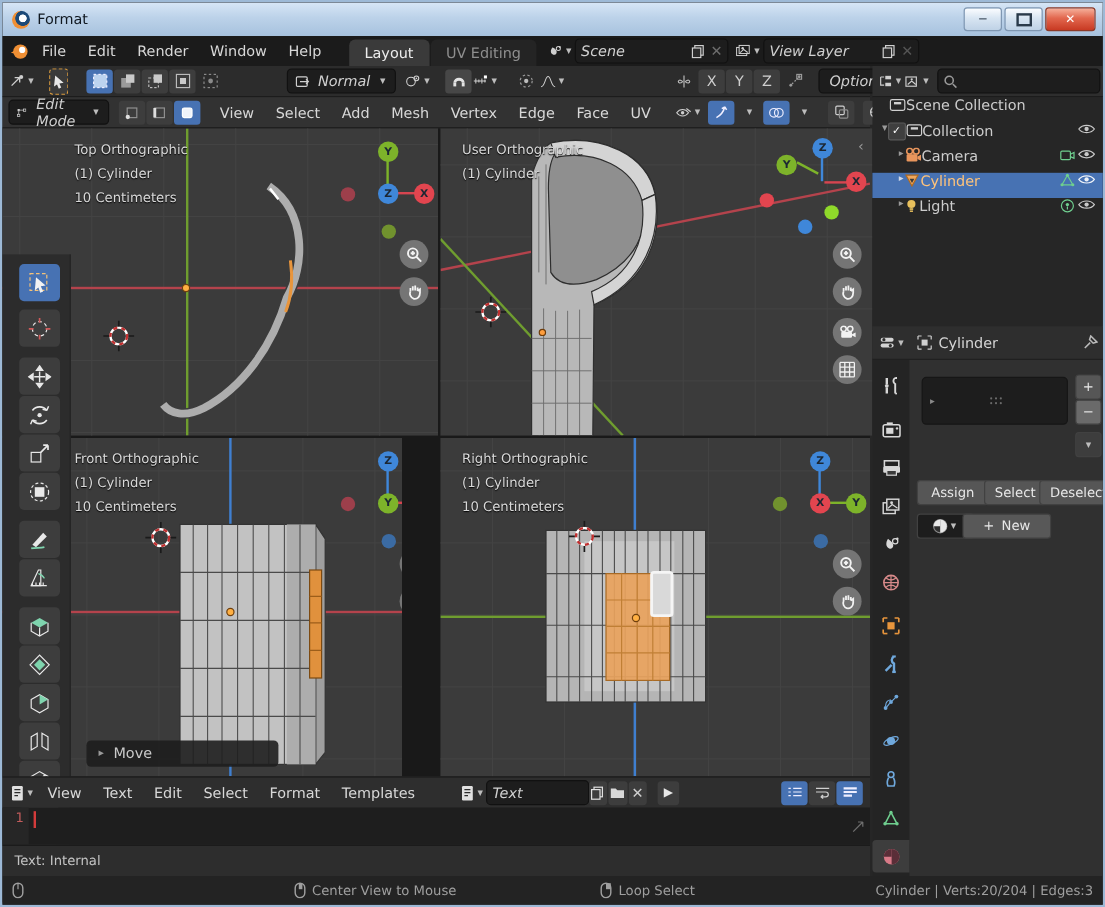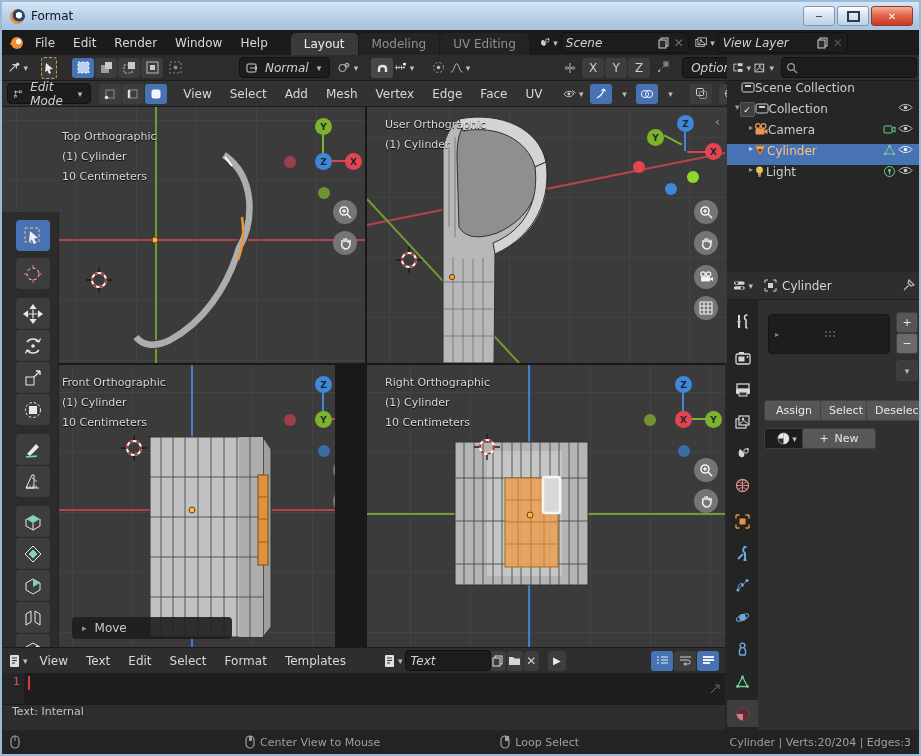--- a/index.html
+++ b/index.html
@@ -36,21 +36,21 @@
   .dimdot{position:absolute;width:12px;height:12px;border-radius:50%;}
   .gstem{position:absolute;}
   
   .tools{position:absolute;left:0;top:105px;width:56px;height:540px;background:#2c2c2c;border-right:1px solid #242424;}
   .tbtn{position:absolute;left:14px;width:34px;height:31px;background:#3d3d3d;border-radius:4px;display:flex;align-items:center;justify-content:center;}
   .tbtn.active{background:#4772b3;}
   
   .tedh{position:absolute;left:0;top:645px;width:723px;height:26px;background:#2e2e2e;border-top:1px solid #1b1b1b;padding:0 6px;}
   .tedbody{position:absolute;left:0;top:671px;width:723px;height:31px;background:#1e1e1e;}
   .tedgutter{position:absolute;left:0;top:0;width:22px;height:31px;background:#262626;color:#c25c5c;font-size:11px;text-align:right;padding:2px 4px 0 0;box-sizing:border-box;}
-  .tedfoot{position:absolute;left:0;top:702px;width:723px;height:26px;background:#2d2d2d;border-top:1px solid #1b1b1b;display:flex;align-items:flex-start;padding:0 10px;color:#c3c3c3;font-size:11px;box-sizing:border-box;}
+  .tedfoot{position:absolute;left:0;top:702px;width:723px;height:26px;background:#2d2d2d;border-top:1px solid #1b1b1b;display:flex;align-items:center;padding:0 10px;color:#c3c3c3;font-size:11px;box-sizing:border-box;}
   
   .outlhdr{position:absolute;left:725px;top:53px;width:194px;height:26px;background:#2e2e2e;border-bottom:1px solid #1c1c1c;padding:0 4px;}
   .outliner{position:absolute;left:725px;top:79px;width:194px;height:191px;background:#262626;font-size:12px;color:#cccccc;}
   .orow{display:flex;align-items:flex-start;height:21px;padding-left:6px;gap:0;}
   .orow.sel{background:#4772b3;color:#ffc37a;}
   .props{position:absolute;left:725px;top:270px;width:194px;height:458px;background:#2e2e2e;}
   .propshdr{position:absolute;left:0;top:0;width:194px;height:28px;background:#2e2e2e;border-bottom:1px solid #202020;display:flex;align-items:center;padding:0 6px;box-sizing:border-box;color:#d5d5d5;font-size:12px;}
   .ptabs{position:absolute;left:0;top:28px;width:31px;height:430px;background:#242424;}
   .ptab{position:absolute;left:0;width:31px;height:27px;display:flex;align-items:center;justify-content:center;}
   .ptab.active{background:#3d3d3d;border-radius:3px 0 0 3px;}
@@ -83,21 +83,20 @@
         <circle cx="10.5" cy="5.6" r="2.6" fill="#fff"></circle>
         <path d="M1 8 L8 4 L6 9 Z" fill="#ef8f34"></path>
       </svg>
     <span class="menu-item">File</span>
     <span class="menu-item">Edit</span>
     <span class="menu-item">Render</span>
     <span class="menu-item">Window</span>
     <span class="menu-item">Help</span>
     <span class="wstabs">
       <span class="wstab active">Layout</span>
-      <span class="wstab">Modeling</span>
       <span class="wstab">UV Editing</span>
     </span>
     <span class="sq flat" style="margin-left:8px">
       <svg width="16" height="14" viewBox="0 0 16 14">
           <path d="M5 3 C3 6 3 9 6 10 C9 11 10 8 9 6 C8 4 6 3 5 3 Z" fill="#cfcfcf"></path>
           <circle cx="11" cy="4" r="2" fill="none" stroke="#cfcfcf"></circle>
           <circle cx="12.5" cy="2.5" r="1" fill="#cfcfcf"></circle>
         </svg>
       <span class="ddv">▾</span>
     </span>
@@ -343,21 +342,21 @@
         <path d="M 222 48 C 254 70 252 115 237 141 C 225 182 200 216 168 233 C 152 241 140 238 134 230" fill="none" stroke="#adadad" stroke-width="6.5"></path>
         <path d="M 240 110 C 242 124 241 140 236 153" fill="none" stroke="#e8953c" stroke-width="2.5"></path>
         <path d="M 223 50 L 230 59" stroke="#ffffff" stroke-width="2"></path>
         <circle cx="153" cy="133" r="3" fill="#ffb043" stroke="#70400e"></circle>
       </svg>
       <svg class="abs" style="left:84px;top:160px" width="26" height="26" viewBox="0 0 26 26">
         <circle cx="13" cy="13" r="7" fill="none" stroke="#fff" stroke-width="2"></circle>
           <circle cx="13" cy="13" r="7" fill="none" stroke="#c03030" stroke-width="2" stroke-dasharray="3.5 3.5"></circle>
           <path d="M13 0 V5 M13 21 V26 M0 13 H5 M21 13 H26" stroke="#1a1a1a" stroke-width="1.4"></path>
       </svg>
-      <div class="vplabel" style="left:60px;top:20px">
+      <div class="vplabel" style="left:60px;top:8px">
         <div>Top Orthographic</div>
         <div>(1) Cylinder</div>
         <div>10 Centimeters</div>
       </div>
       <div class="abs" style="left:270px;top:4px;width:92px;height:92px">
         <div class="gstem" style="left:50px;top:22px;width:2px;height:24px;background:#7db32a"></div>
         <div class="gstem" style="left:58px;top:49px;width:22px;height:2px;background:#d64550"></div>
         <span class="ball" style="left:43px;top:7px;background:#7db32a">Y</span>
         <span class="ball" style="left:43px;top:42px;background:#3f87d9">Z</span>
         <span class="ball" style="left:73px;top:42px;background:#e2454f">X</span>

